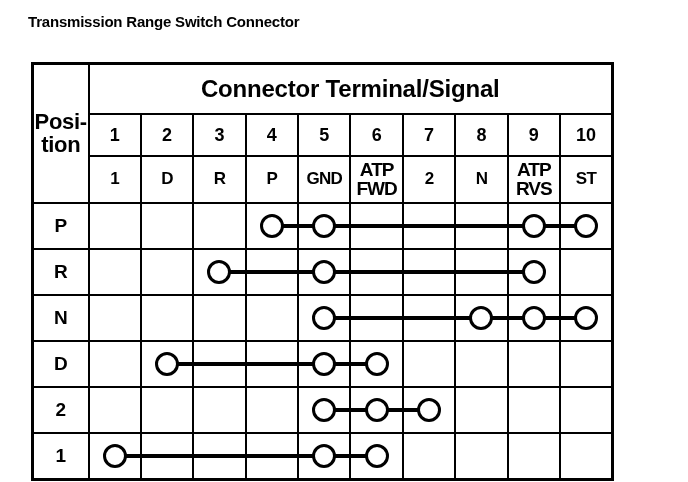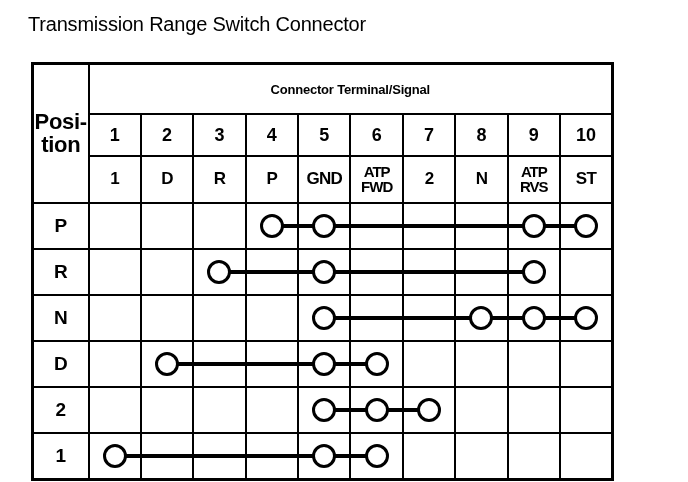--- a/index.html
+++ b/index.html
@@ -16,22 +16,22 @@
     font-family: "Liberation Sans", sans-serif;
     color: #000000;
     -webkit-font-smoothing: none;
   }
 
   
   #page-title {
     position: absolute;
     left: 28px;
     top: 14px;
-    font-size: 20px;
-    font-weight: normal;
+    font-size: 15px;
+    font-weight: bold;
     letter-spacing: -0.2px;
     white-space: nowrap;
     line-height: 1;
   }
 
   
   #chart-wrap {
     position: absolute;
     left: 31px;
     top: 62px;
@@ -64,36 +64,36 @@
 
   
   .position-head {
     font-size: 22px;
     line-height: 1.02;
     letter-spacing: -0.3px;
   }
   .position-head .ln { display: block; }
 
   .banner-cell {
-    font-size: 13px;
+    font-size: 24px;
     letter-spacing: -0.2px;
     height: 48px;
   }
   .num-head {
     font-size: 18px;
     height: 40px;
   }
   .sig-head {
     font-size: 17px;
     height: 45px;
     line-height: 0.98;
     letter-spacing: -0.7px;
   }
   .sig-head .ln { display: block; }
-  .sig-head.two-line { font-size: 15px; letter-spacing: -1px; }
+  .sig-head.two-line { font-size: 19px; letter-spacing: -1px; }
 
   
   .pos-label {
     font-size: 19px;
   }
   .data-cell { height: 44px; }
 
   
   .node {
     position: absolute;

